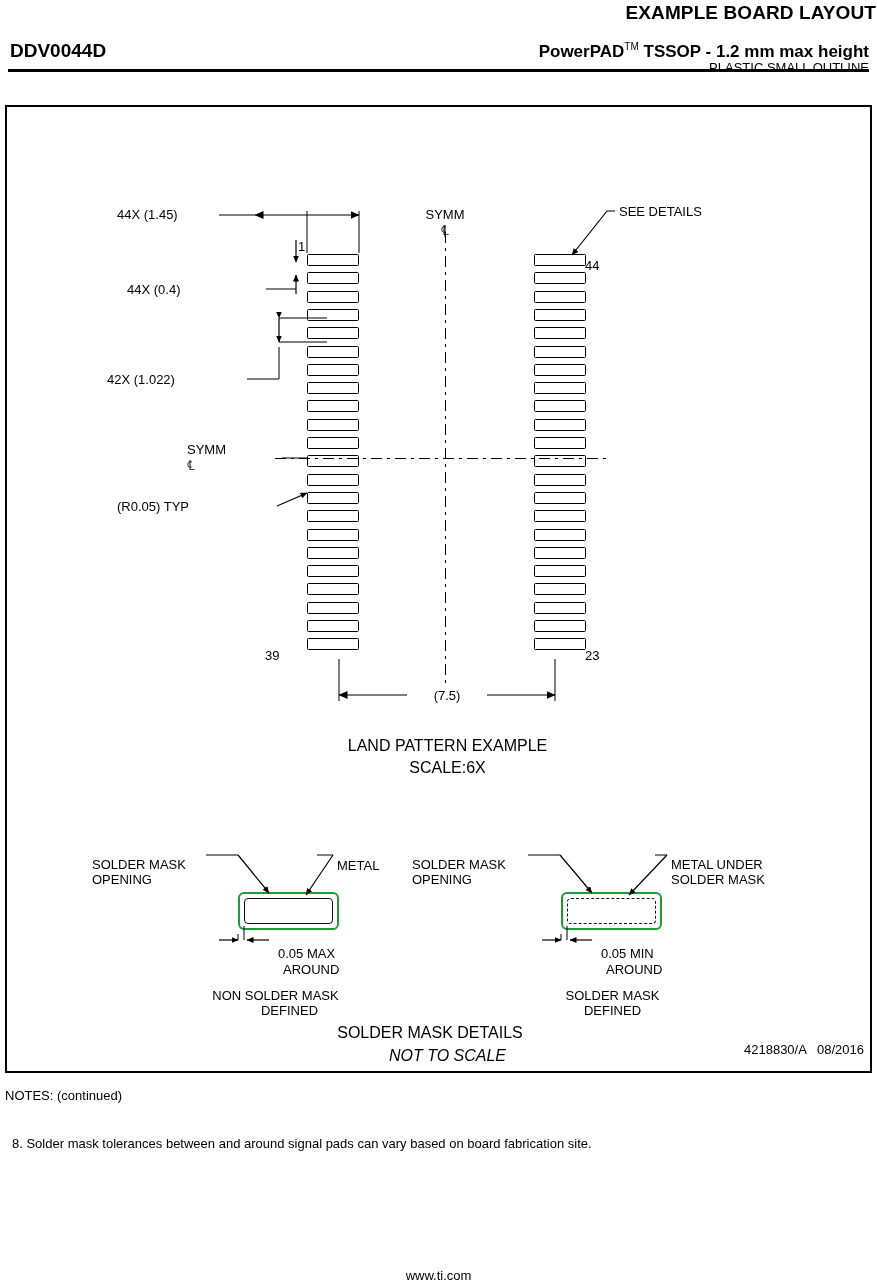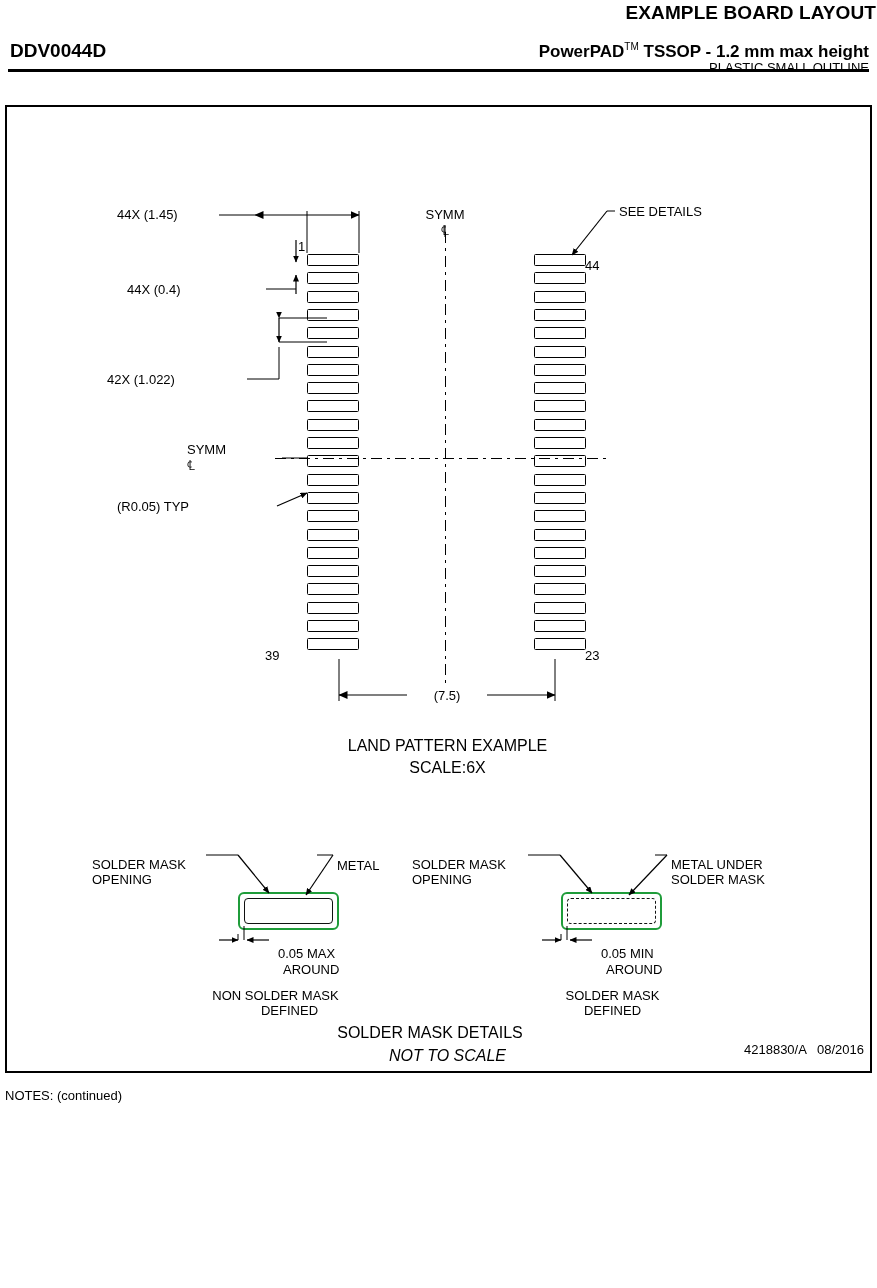--- a/index.html
+++ b/index.html
@@ -296,14 +296,16 @@
       </svg>
 
       <div class="t c lg" style="left:273px; top:917px; width:300px;">SOLDER MASK DETAILS</div>
       <div class="t c sm" style="left:348px; top:940px; width:185px;font-style:italic;">NOT TO SCALE</div>
     </div>
 
     <div class="t" style="right:6px; top:935px; left:auto;">4218830/A   08/2016</div>
   </div>
 
   <div class="notes-head">NOTES: (continued)</div>
+  <div class="note2">8. Solder mask tolerances between and around signal pads can vary based on board fabrication site.</div>
+  <div class="www">www.ti.com</div>
 
 </div>
 
 </body></html>

